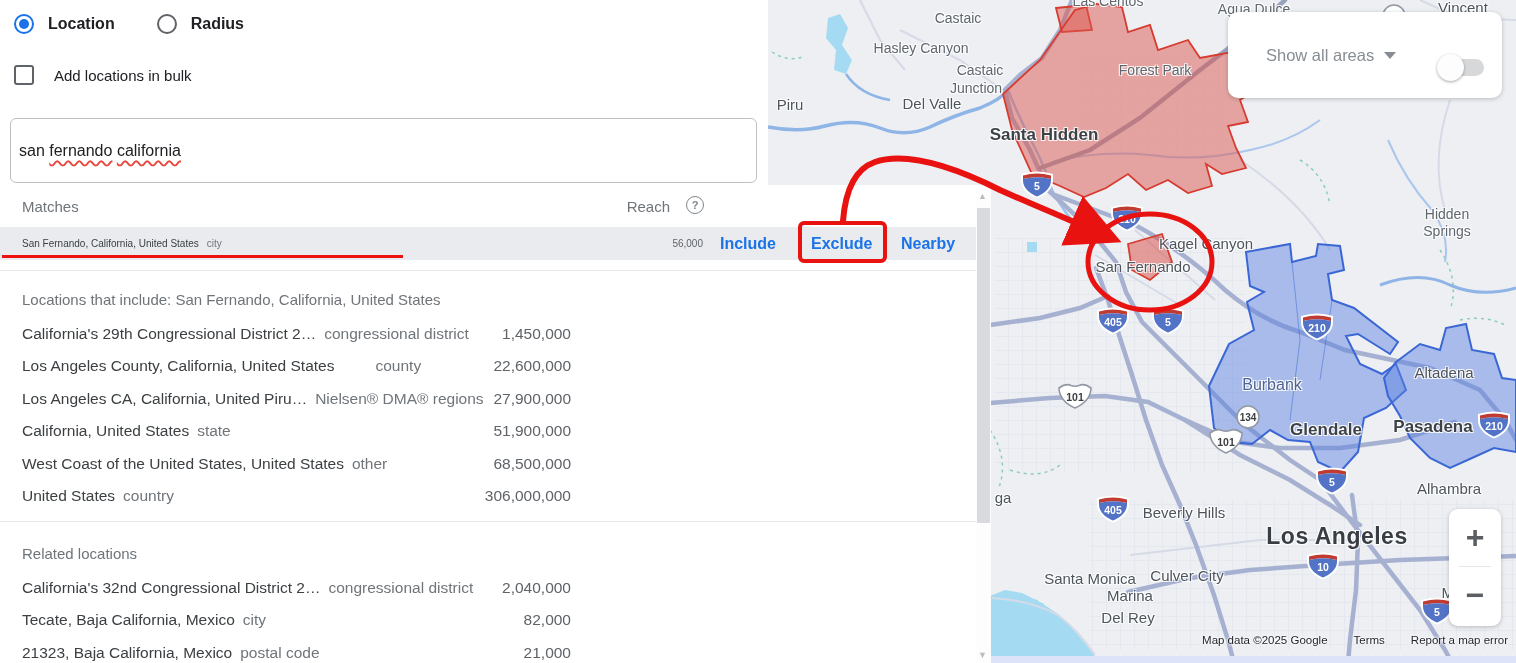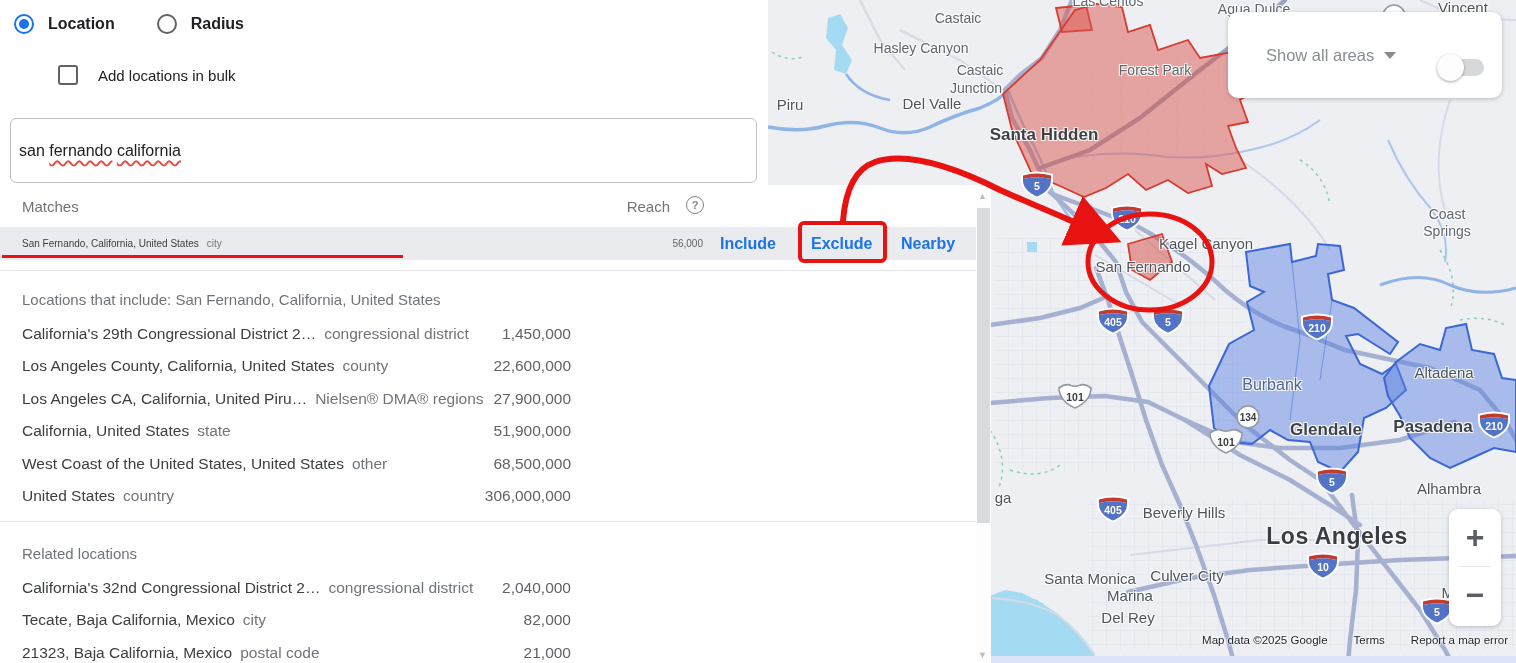--- a/index.html
+++ b/index.html
@@ -8,21 +8,21 @@
   #app { position:relative; width:1516px; height:663px; }
   .abs { position:absolute; }
 
   
   .radio-row { left:14px; top:14px; display:flex; align-items:center; gap:14px; }
   .radio { width:20px; height:20px; border-radius:50%; border:2px solid #5f6368; position:relative; background:#fff; }
   .radio.sel { border-color:#1a73e8; }
   .radio.sel::after { content:""; position:absolute; left:3px; top:3px; width:10px; height:10px; border-radius:50%; background:#1a73e8; }
   .ctl-label { font-size:16px; font-weight:600; color:#202124; }
   .gap { width:76px; }
-  .check-row { left:14px; top:65px; display:flex; align-items:center; gap:20px;margin-left:44px; }
+  .check-row { left:14px; top:65px; display:flex; align-items:center; gap:20px; }
   .checkbox { width:20px; height:20px; border:2px solid #5f6368; border-radius:3px; background:#fff; }
   .check-label { font-size:15px; color:#202124; }
 
   .search-box { left:10px; top:118px; width:747px; height:65px; border:1px solid #bdc1c6; border-radius:6px;
                 background:#fff; display:flex; align-items:center; padding-left:8px; font-size:16px; color:#202124; cursor:text; }
   .squig { text-decoration:underline; text-decoration-style:wavy; text-decoration-color:#e8453c;
            text-decoration-thickness:2px; text-underline-offset:4px; }
 
   
   .panel-cover { left:0; top:185px; width:991px; height:478px; background:#fff; z-index:5; }
@@ -245,21 +245,21 @@
         <div class="mlabel" style="left: 486px; top: 9px;">Agua Dulce</div>
         <div class="mlabel town15" style="left: 695px; top: 7px;">Vincent</div>
         <div class="mlabel" style="left: 190px; top: 18px;">Castaic</div>
         <div class="mlabel" style="left: 153px; top: 48px;">Hasley Canyon</div>
         <div class="mlabel" style="left: 212px; top: 70px;">Castaic</div>
         <div class="mlabel" style="left: 208px; top: 88px;">Junction</div>
         <div class="mlabel" style="left: 387px; top: 70px;">Forest Park</div>
         <div class="mlabel town15" style="left: 22px; top: 104px;">Piru</div>
         <div class="mlabel town15" style="left: 164px; top: 103px;">Del Valle</div>
         <div class="mlabel city" style="left: 276px; top: 135px;">Santa Hidden</div>
-        <div class="mlabel" style="left: 679px; top: 214px;">Coast</div>
+        <div class="mlabel" style="left: 679px; top: 214px;">Hidden</div>
         <div class="mlabel" style="left: 679px; top: 231px;">Springs</div>
         <div class="mlabel town15" style="left: 438px; top: 243px;">Kagel Canyon</div>
         <div class="mlabel town15" style="left: 375px; top: 266px;">San Fernando</div>
         <div class="mlabel town15" style="left: 676px; top: 372px;">Altadena</div>
         <div class="mlabel blue" style="left: 504px; top: 385px;">Burbank</div>
         <div class="mlabel city" style="left: 558px; top: 430px;">Glendale</div>
         <div class="mlabel city" style="left: 665px; top: 427px;">Pasadena</div>
         <div class="mlabel town15" style="left: 681px; top: 488px;">Alhambra</div>
         <div class="mlabel town15" style="left: 416px; top: 512px;">Beverly Hills</div>
         <div class="mlabel big" style="left: 569px; top: 536px;">Los Angeles</div>
@@ -326,21 +326,21 @@
   <span class="abs lnk" style="left:901px; top:235px; z-index:6">Nearby</span>
 
   <div class="abs divider" style="left:0; top:270px; width:976px"></div>
   <div class="sect-title" style="top:291px">Locations that include: San Fernando, California, United States</div>
   <div id="include-rows">
       <div class="data-row" style="top: 318px;">
         <span class="rname">California's 29th Congressional District 2…</span>
         <span class="rtype">congressional district</span>
         <span class="rreach">1,450,000</span>
       </div>
-      <div class="data-row" style="top: 350.4px;">
+      <div class="data-row" style="top: 350.4px; gap: 33px;">
         <span class="rname">Los Angeles County, California, United States</span>
         <span class="rtype">county</span>
         <span class="rreach">22,600,000</span>
       </div>
       <div class="data-row" style="top: 382.8px;">
         <span class="rname">Los Angeles CA, California, United Piru…</span>
         <span class="rtype">Nielsen® DMA® regions</span>
         <span class="rreach">27,900,000</span>
       </div>
       <div class="data-row" style="top: 415.2px;">

